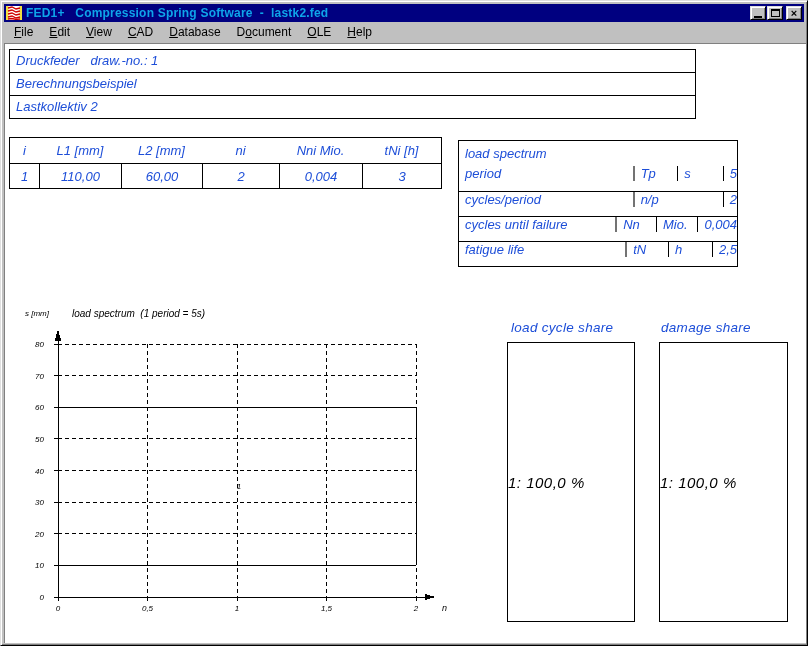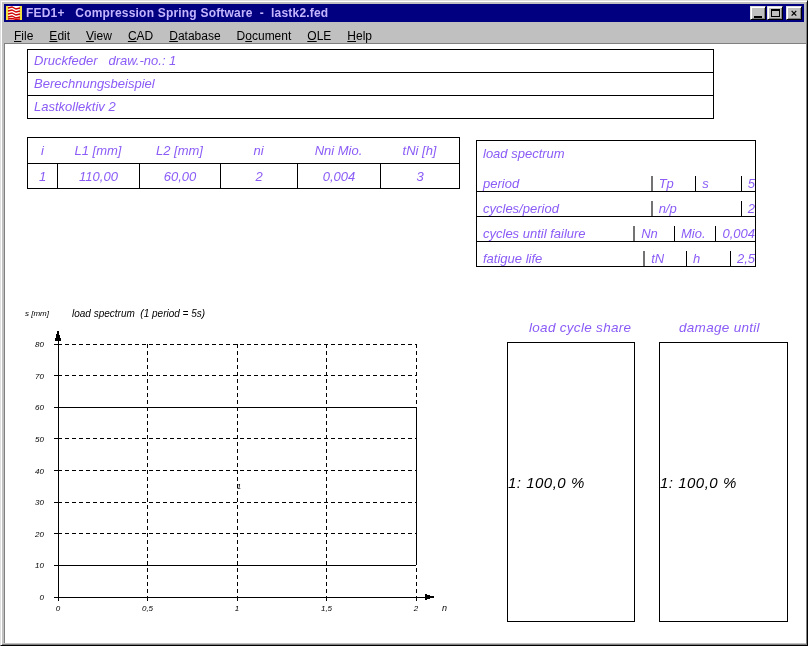--- a/index.html
+++ b/index.html
@@ -14,50 +14,50 @@
     overflow: hidden;
   }
 
   
   .titlebar {
     position: absolute; left: 3px; top: 3px; right: 3px; height: 18px;
     background: #000080; display: flex; align-items: center;
   }
   .app-icon { width: 16px; height: 14px; margin: 0 4px 0 2px; flex: none; }
   .title-text {
-    color: #c4b5fd; font-weight: bold; font-size: 12px; white-space: pre;
+    color: #0ea5e9; font-weight: bold; font-size: 12px; white-space: pre;
     letter-spacing: 0.2px;
   }
   .win-buttons { margin-left: auto; display: flex; padding-right: 2px; align-items: center; }
   .win-btn {
     width: 16px; height: 14px; background: #c0c0c0; margin-left: 1px;
     border: 1px solid; border-color: #dfdfdf #000 #000 #dfdfdf;
     box-shadow: inset 1px 1px 0 #fff, inset -1px -1px 0 #808080;
     display: flex; align-items: center; justify-content: center;
   }
   .win-btn.close { margin-left: 3px; }
   .glyph-min { width: 8px; height: 2px; background: #000; margin-top: 7px; }
   .glyph-max { width: 9px; height: 8px; border: 1px solid #000; border-top-width: 2px; }
   .glyph-close { font-size: 11px; font-weight: bold; line-height: 10px; color:#000; }
 
   
   .menubar {
-    position: absolute; left: 3px; top: 21px; right: 3px; height: 28px;
+    position: absolute; left: 3px; top: 21px; right: 3px; height: 20px;
     background: #c0c0c0; display: flex; align-items: center;
     font-size: 12px; color: #000; padding-left: 2px;
   }
   .menu-item { padding: 2px 8px; white-space: pre; }
   .menu-item .mn { text-decoration: underline; }
 
   
   .client {
     position: absolute; left: 3px; top: 42px; width: 802px; height: 600px;
     background: #fff; border-left: 1px solid #808080; border-top: 1px solid #808080;
   }
-  .it { font-style: italic; color: #8b5cf6; margin-left: 18px; }
+  .it { font-style: italic; color: #1d4ed8; }
 
   .info-row {
     position: absolute; left: 4px; width: 687px; height: 24px;
     border: 1px solid #000; background: #fff;
     font-size: 13px; line-height: 22px; padding-left: 6px; white-space: pre;
   }
 
   
   .lc-table {
     position: absolute; left: 4px; top: 93px; width: 433px;
@@ -68,21 +68,21 @@
   .lc-cell { display: flex; align-items: center; justify-content: center; }
   .lc-row .lc-cell + .lc-cell { border-left: 1px solid #000; }
   .c0 { width: 29px; } .c1 { width: 82px; } .c2 { width: 81px; }
   .c3 { width: 77px; } .c4 { width: 83px; } .c5 { width: 79px; }
 
   
   .ls-table {
     position: absolute; left: 453px; top: 96px; width: 280px;
     border: 1px solid #000; font-size: 13px; background: #fff;
   }
-  .ls-row { display: flex; height: 25px; align-items: flex-end; font-style: italic; }
+  .ls-row { display: flex; height: 25px; align-items: flex-start; font-style: italic; }
   .ls-row + .ls-row { border-top: 1px solid #000; }
   .ls-cell { display: flex; align-items: center; padding-left: 6px; }
   .ls-label { width: 180px; }
   .ls-sym { width: 46px; border-left: 2px solid #737373; }
   .ls-unit { width: 47px; border-left: 1px solid #000; }
   .ls-val { flex: 1; border-left: 1px solid #000; }
   .ls-title-row { height: 25px; display: flex; align-items: center; padding-left: 6px; }
 
   
   .chart { position: absolute; left: 0; top: 0; pointer-events: none; }
@@ -242,21 +242,21 @@
         <line x1="321.5" y1="553" x2="321.5" y2="557"></line>
         <text x="321.5" y="567" font-size="8" text-anchor="middle">1,5</text>
         <line x1="411" y1="553" x2="411" y2="557"></line>
         <text x="411" y="567" font-size="8" text-anchor="middle">2</text>
         <text x="20" y="272" font-size="8" text-anchor="start">s [mm]</text>
         <text x="67" y="273" font-size="10" text-anchor="start">load spectrum  (1 period = 5s)</text>
         <text x="437" y="567" font-size="9" text-anchor="start">n</text>
       </svg>
 
     <div class="share-title it" style="left:506px">load cycle share</div>
-    <div class="share-title it" style="left:656px">damage until</div>
+    <div class="share-title it" style="left:656px">damage share</div>
 
     <div class="share-box" style="left:502px;width:128px">
       <span class="share-value">1: 100,0 %</span>
     </div>
     <div class="share-box" style="left:654px;width:129px">
       <span class="share-value">1: 100,0 %</span>
     </div>
 
   </div>
 </div>

